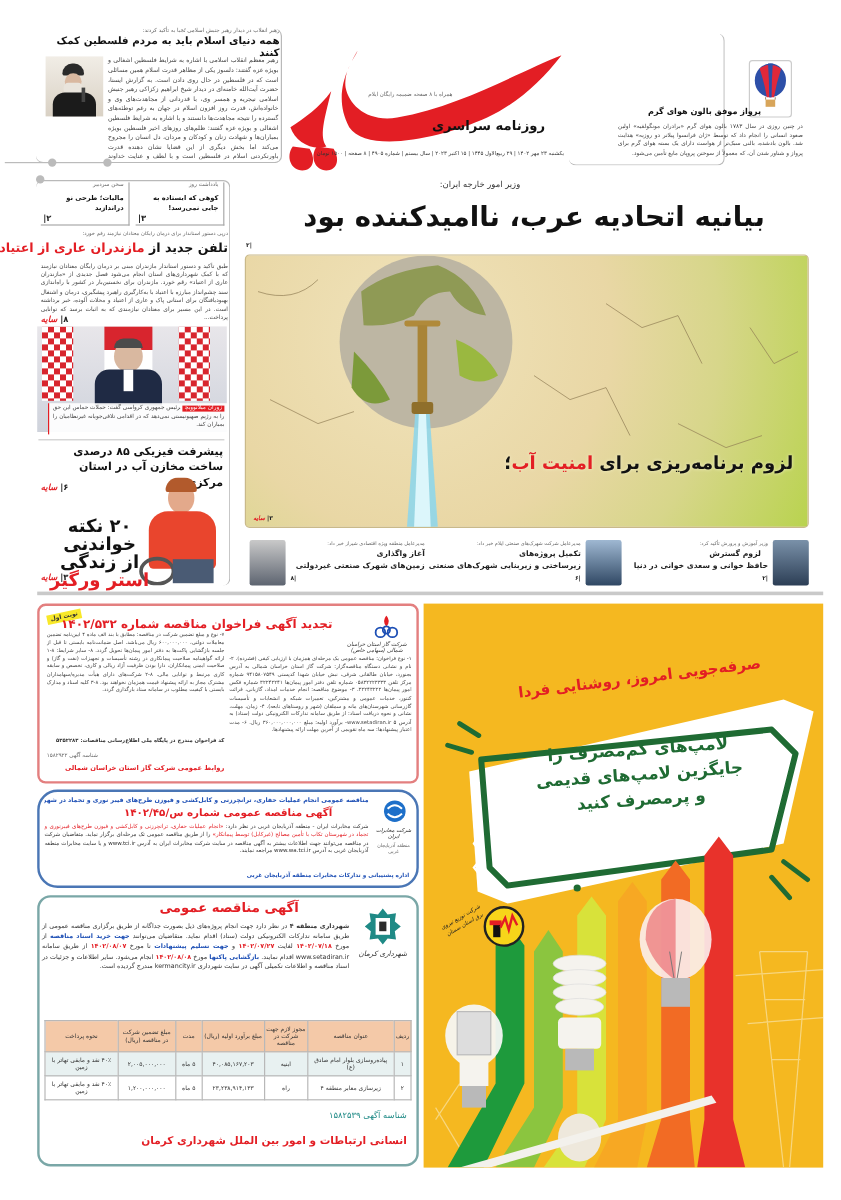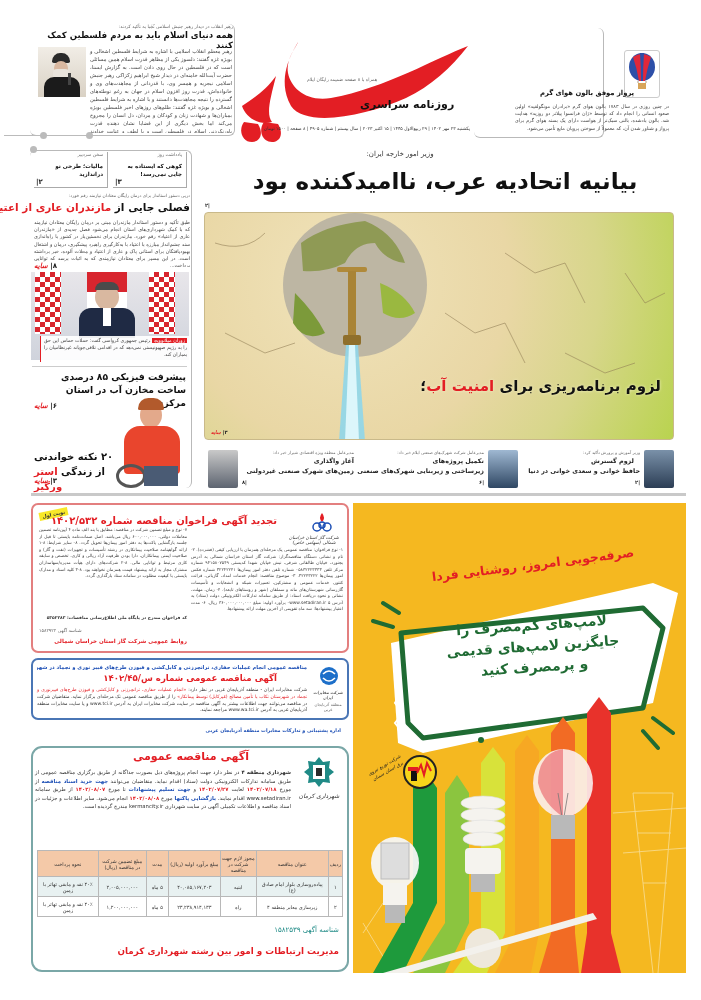--- a/index.html
+++ b/index.html
@@ -11,21 +11,21 @@
 .bold{font-weight:bold}
 .red{color:#e31e24}
 .blue{color:#1d4fb5}
 .pgref{font-size:7px;font-weight:bold;color:#222}
 .pgref .sb{color:#e31e24;font-style:italic}
 .frame{border:1.4px solid #b9b9b9;border-radius:6px}
 
 .rule{background:#c9c9c9;height:3px}
 
 .ad1{left:31px;top:503px;width:318px;height:150px;border:2.5px solid #e37f7f;border-radius:7px;background:#fff}
-.ad2{left:31px;top:658px;width:318px;height:62px;border:2.5px solid #4a76b5;border-radius:7px;background:#fff}
+.ad2{left:31px;top:658px;width:318px;height:82px;border:2.5px solid #4a76b5;border-radius:17px;background:#fff}
 .ad3{left:31px;top:746px;width:318px;height:226px;border:2.5px solid #7aa7a7;border-radius:11px;background:#fff}
 .ad-yellow{left:353px;top:503px;width:333px;height:470px;background:#f5b820;overflow:hidden}
 table.tender{border-collapse:collapse;width:100%;font-size:5px;color:#333}
 table.tender td,table.tender th{border:1px solid #b8b8b8;padding:2px 1px;text-align:center;height:20px}
 table.tender th{background:#f4c9a8;font-weight:normal;height:26px}
 table.tender tr.alt td{background:#e8f1f1}
 </style>
 </head>
 <body>
 
@@ -79,21 +79,21 @@
   <div class="pgref" style="position:absolute;left:2px;bottom:1px"><span>۳</span>|</div>
 </div>
 <div class="abs" style="left:34px;top:152px;width:74px;height:36px;border-right:1px solid #aaa;border-bottom:1px solid #aaa">
   <div class="tiny" style="position:absolute;right:4px;top:0;font-size:4.6px">سخن سردبیر</div>
   <div class="bold" style="position:absolute;right:4px;top:10px;width:68px;font-size:5.6px;line-height:8px;color:#111">مالیات؛ طرحی نو دراندازید</div>
   <div class="pgref" style="position:absolute;left:2px;bottom:1px"><span>۲</span>|</div>
 </div>
 
 <div class="abs tiny" style="left:34px;top:193px;width:156px;font-size:4.4px;white-space:nowrap;overflow:hidden">درپی دستور استاندار برای درمان رایگان معتادان نیازمند رقم خورد:</div>
 <div class="abs bold" style="left:30px;top:201px;width:160px;font-size:10.5px;white-space:nowrap;color:#111;text-align:right">
-  <span>فصلی جایی از </span><span class="red">مازندران عاری از اعتیاد</span>
+  <span>تلفن جدید از </span><span class="red">مازندران عاری از اعتیاد</span>
 </div>
 <div class="abs small" style="left:34px;top:219px;width:156px;height:48px;overflow:hidden;font-size:4.9px;line-height:7.2px">طبق تأکید و دستور استاندار مازندران مبنی بر درمان رایگان معتادان نیازمند که با کمک شهرداری‌های استان انجام می‌شود فصل جدیدی از «مازندران عاری از اعتیاد» رقم خورد. مازندران برای نخستین‌بار در کشور با راه‌اندازی سند چشم‌انداز مبارزه با اعتیاد با به‌کارگیری راهبرد پیشگیری، درمان و اشتغال بهبودیافتگان برای استانی پاک و عاری از اعتیاد و محلات آلوده، خبر برداشته است. در این مسیر برای معتادان نیازمندی که به اثبات برسد که توانایی پرداخت...</div>
 <div class="abs pgref" style="left:34px;top:262px"><span>۸</span>| <span class="sb">سایه</span></div>
 
 <div class="abs" style="left:31px;top:272px;width:158px;height:88px;background:linear-gradient(180deg,#e8e6ea,#cfd3dc);overflow:hidden">
   <div style="position:absolute;left:4px;top:0;width:26px;height:62px;background:repeating-conic-gradient(#d8252e 0 25%,#fff 0 50%) 0 0/10px 10px"></div>
   <div style="position:absolute;left:118px;top:0;width:26px;height:62px;background:repeating-conic-gradient(#d8252e 0 25%,#fff 0 50%) 0 0/10px 10px"></div>
   <div style="position:absolute;left:56px;top:0;width:40px;height:60px;background:linear-gradient(180deg,#d8252e 33%,#fff 33%,#fff 66%,#1f3f8f 66%)"></div>
   <div style="position:absolute;left:64px;top:12px;width:24px;height:26px;background:#d9b8a0;border-radius:50%"></div>
   <div style="position:absolute;left:64px;top:10px;width:24px;height:8px;background:#4b4b4b;border-radius:12px 12px 0 0"></div>
@@ -108,21 +108,21 @@
 <div class="abs bold" style="left:36px;top:370px;width:150px;font-size:9.2px;line-height:13px;color:#111;text-align:right">پیشرفت فیزیکی ۸۵ درصدی ساخت مخازن آب در استان مرکزی</div>
 <div class="abs pgref" style="left:34px;top:402px"><span>۶</span>| <span class="sb">سایه</span></div>
 
 <div class="abs" style="left:110px;top:398px;width:80px;height:90px;overflow:hidden">
   <div style="position:absolute;left:30px;top:4px;width:22px;height:26px;background:#e3a98b;border-radius:50%"></div>
   <div style="position:absolute;left:28px;top:0;width:26px;height:12px;background:#b25a2c;border-radius:13px 13px 2px 2px"></div>
   <div style="position:absolute;left:14px;top:28px;width:56px;height:48px;background:#e9452d;border-radius:16px 16px 4px 4px"></div>
   <div style="position:absolute;left:6px;top:66px;width:30px;height:24px;border:3px solid #555;border-radius:50%"></div>
   <div style="position:absolute;left:34px;top:68px;width:34px;height:20px;background:#4a5b74"></div>
 </div>
-<div class="abs bold" style="left:34px;top:449px;width:98px;font-size:10px;line-height:15px;color:#111;text-align:left">
+<div class="abs bold" style="left:34px;top:431px;width:98px;font-size:15px;line-height:15px;color:#111;text-align:center">
   <div>۲۰ نکته خواندنی</div>
   <div><span>از زندگی </span><span class="red">استر ورگیر</span></div>
 </div>
 <div class="abs pgref" style="left:34px;top:477px"><span>۳</span>| <span class="sb">سایه</span></div>
 
 <div class="abs" style="left:300px;top:150px;width:200px;text-align:center;font-size:7px;color:#333">وزیر امور خارجه ایران:</div>
 <div class="abs bold" style="left:200px;top:168px;width:490px;text-align:center;font-size:23px;letter-spacing:-0.5px;color:#111">بیانیه اتحادیه عرب، ناامیدکننده بود</div>
 <div class="abs pgref" style="left:205px;top:202px;font-size:5px">|<span>۲</span></div>
 
 <div class="abs" style="left:204px;top:212px;width:470px;height:228px;border:1px solid #c9b98a;border-radius:4px;overflow:hidden;background:radial-gradient(circle at 30% 30%,#f0e3bb 0%,#e9d7a5 45%,#d7d68a 70%,#b9d34f 100%)">
@@ -244,21 +244,21 @@
         <td>راه</td>
         <td>۲۳,۲۳۸,۹۱۴,۱۳۳</td>
         <td>۵ ماه</td>
         <td>۱,۲۰۰,۰۰۰,۰۰۰</td>
         <td>۴۰٪ نقد و مابقی تهاتر با زمین</td>
       </tr>
     </tbody>
       </table>
   </div>
   <div class="blue" style="position:absolute;right:8px;top:178px;font-size:7px;color:#1f8a86">شناسه آگهی ۱۵۸۲۵۳۹</div>
-  <div class="bold red" style="position:absolute;right:8px;top:198px;font-size:8.8px">مدیریت ارتباطات و امور بین رشته شهرداری کرمان</div>
+  <div class="bold red" style="position:absolute;right:8px;top:198px;font-size:8.8px">انسانی ارتباطات و امور بین الملل شهرداری کرمان</div>
 </div>
 
 <div class="abs ad-yellow">
   <svg width="333" height="470" viewBox="0 0 333 470" style="position:absolute;left:0;top:0">
 
     <g stroke="#f7d98a" stroke-width="1" fill="none" opacity="0.9">
       <path d="M280 290 L300 470 M320 290 L305 470 M280 290 L320 290 M285 330 L318 330 M290 380 L314 380 M260 310 L333 305 M270 350 L333 345"></path>
       <path d="M10 420 L40 470 M10 430 L30 400"></path>
     </g>
 

